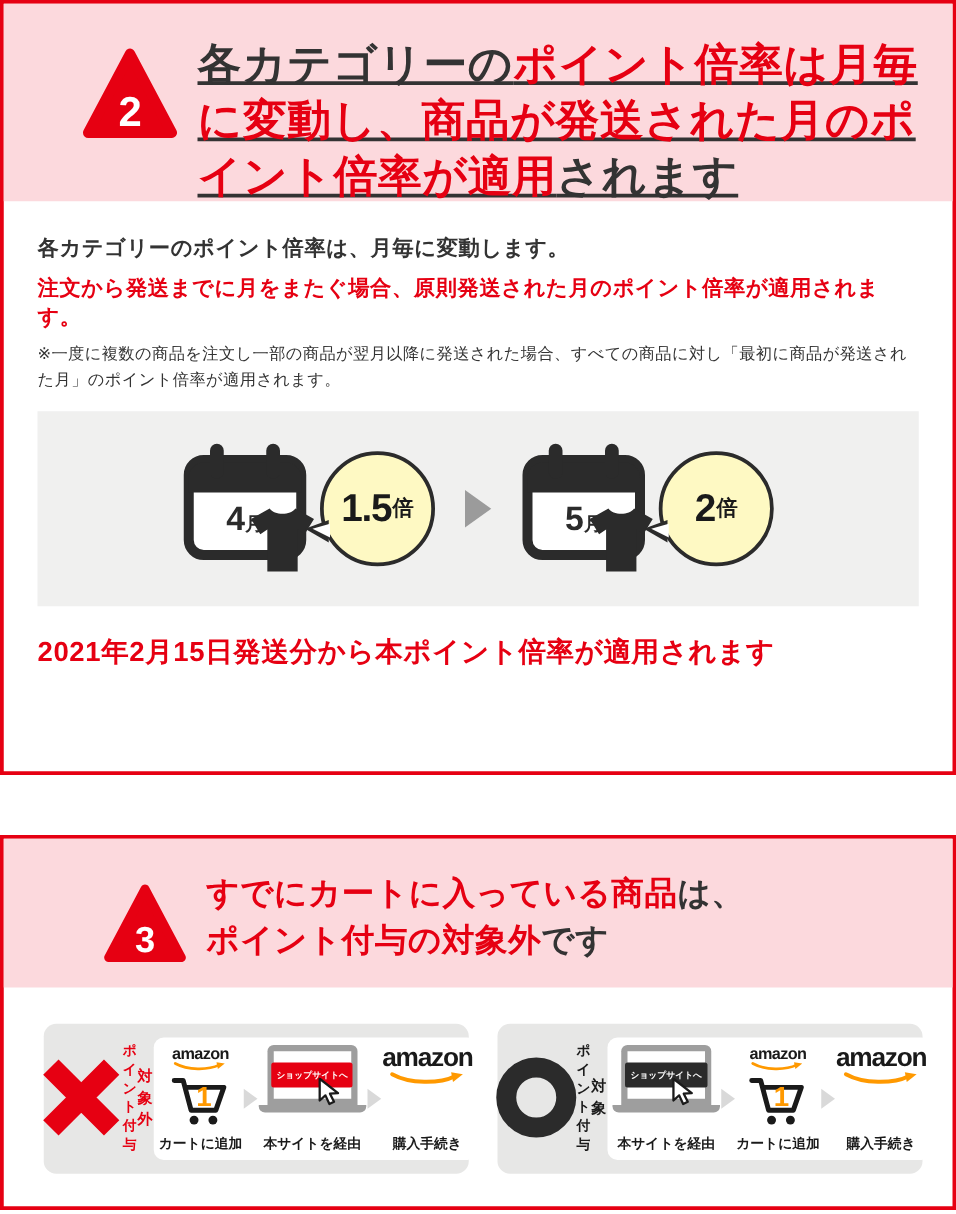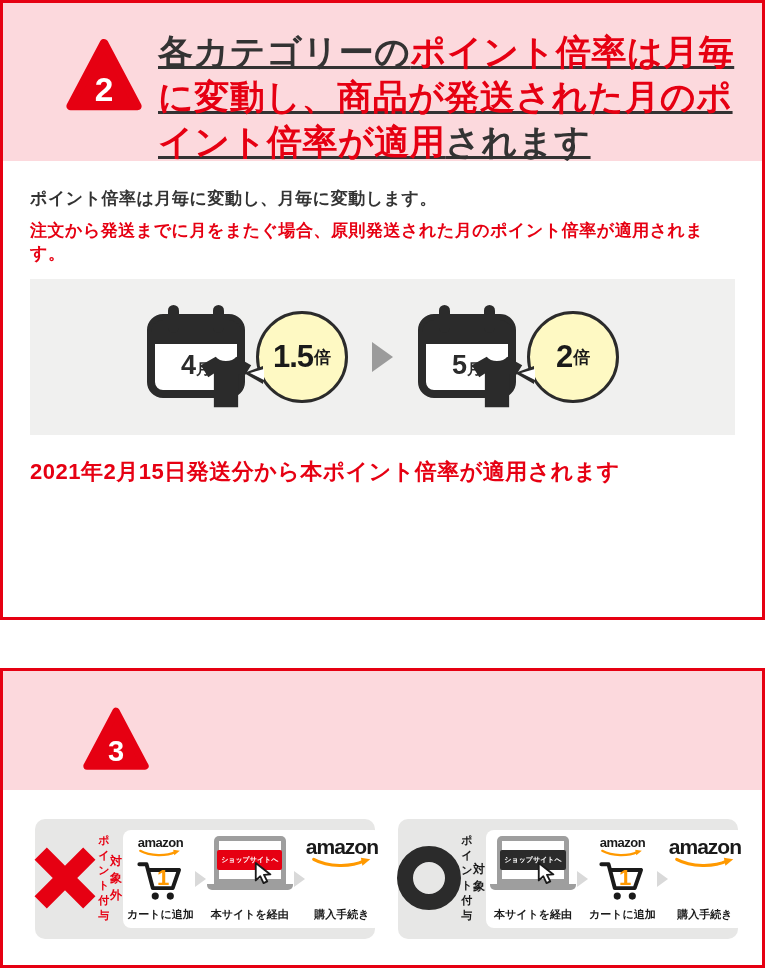--- a/index.html
+++ b/index.html
@@ -97,22 +97,23 @@
   <section class="card card1">
     <div class="card-head">
       <svg class="tri-badge" viewBox="0 0 100 100">
         <path d="M50 8 L94 91 L6 91 Z" fill="#e60012" stroke="#e60012" stroke-width="11" stroke-linejoin="round"></path>
         <text x="50" y="84" text-anchor="middle" font-size="44" font-weight="bold" fill="#ffffff">2</text>
       </svg>
       <h2 class="head-text"><span>各カテゴリーの</span><span class="red">ポイント倍率は月毎に変動し、商品が発送された月のポイント倍率が適用</span><span>されます</span></h2>
     </div>
 
     <div class="card1-body">
-      <p class="lead-black">ポイント倍率は月毎に変動し、月毎に変動します。</p>
+      <p class="lead-black">各カテゴリーのポイント倍率は、月毎に変動します。</p>
       <p class="lead-red">注文から発送までに月をまたぐ場合、原則発送された月のポイント倍率が適用されます。</p>
+      <p class="note">※一度に複数の商品を注文し一部の商品が翌月以降に発送された場合、すべての商品に対し「最初に商品が発送された月」のポイント倍率が適用されます。</p>
 
       <div class="illustration">
 
         <div class="cal-group">
           <div class="cal">
             <svg class="cal-svg" viewBox="0 0 100 96">
               <rect x="5" y="16" width="90" height="76" rx="12" fill="#ffffff" stroke="#2b2b2b" stroke-width="8"></rect>
               <path d="M5 42 V30 a12 12 0 0 1 12 -12 h66 a12 12 0 0 1 12 12 v12 Z" fill="#2b2b2b"></path>
               <rect x="22" y="3" width="11" height="28" rx="5.5" fill="#2b2b2b"></rect>
               <rect x="67" y="3" width="11" height="28" rx="5.5" fill="#2b2b2b"></rect>
@@ -157,20 +158,21 @@
       <h3 class="subhead">2021年2月15日発送分から本ポイント倍率が適用されます</h3>
     </div>
   </section>
 
   <section class="card card2">
     <div class="card-head">
       <svg class="tri-badge" viewBox="0 0 100 100">
         <path d="M50 8 L94 91 L6 91 Z" fill="#e60012" stroke="#e60012" stroke-width="11" stroke-linejoin="round"></path>
         <text x="50" y="84" text-anchor="middle" font-size="44" font-weight="bold" fill="#ffffff">3</text>
       </svg>
+      <h2 class="head-text"><span class="red">すでにカートに入っている商品</span><span>は、</span><br><span class="red">ポイント付与の対象外</span><span>です</span></h2>
     </div>
 
     <div class="card2-body">
 
       <div class="panel">
         <div class="badge ng">
           <div class="badge-icon-wrap">
             <svg class="x-icon" viewBox="0 0 76 76">
               <path d="M10 10 L66 66 M66 10 L10 66" stroke="#e60012" stroke-width="20"></path>
             </svg>

